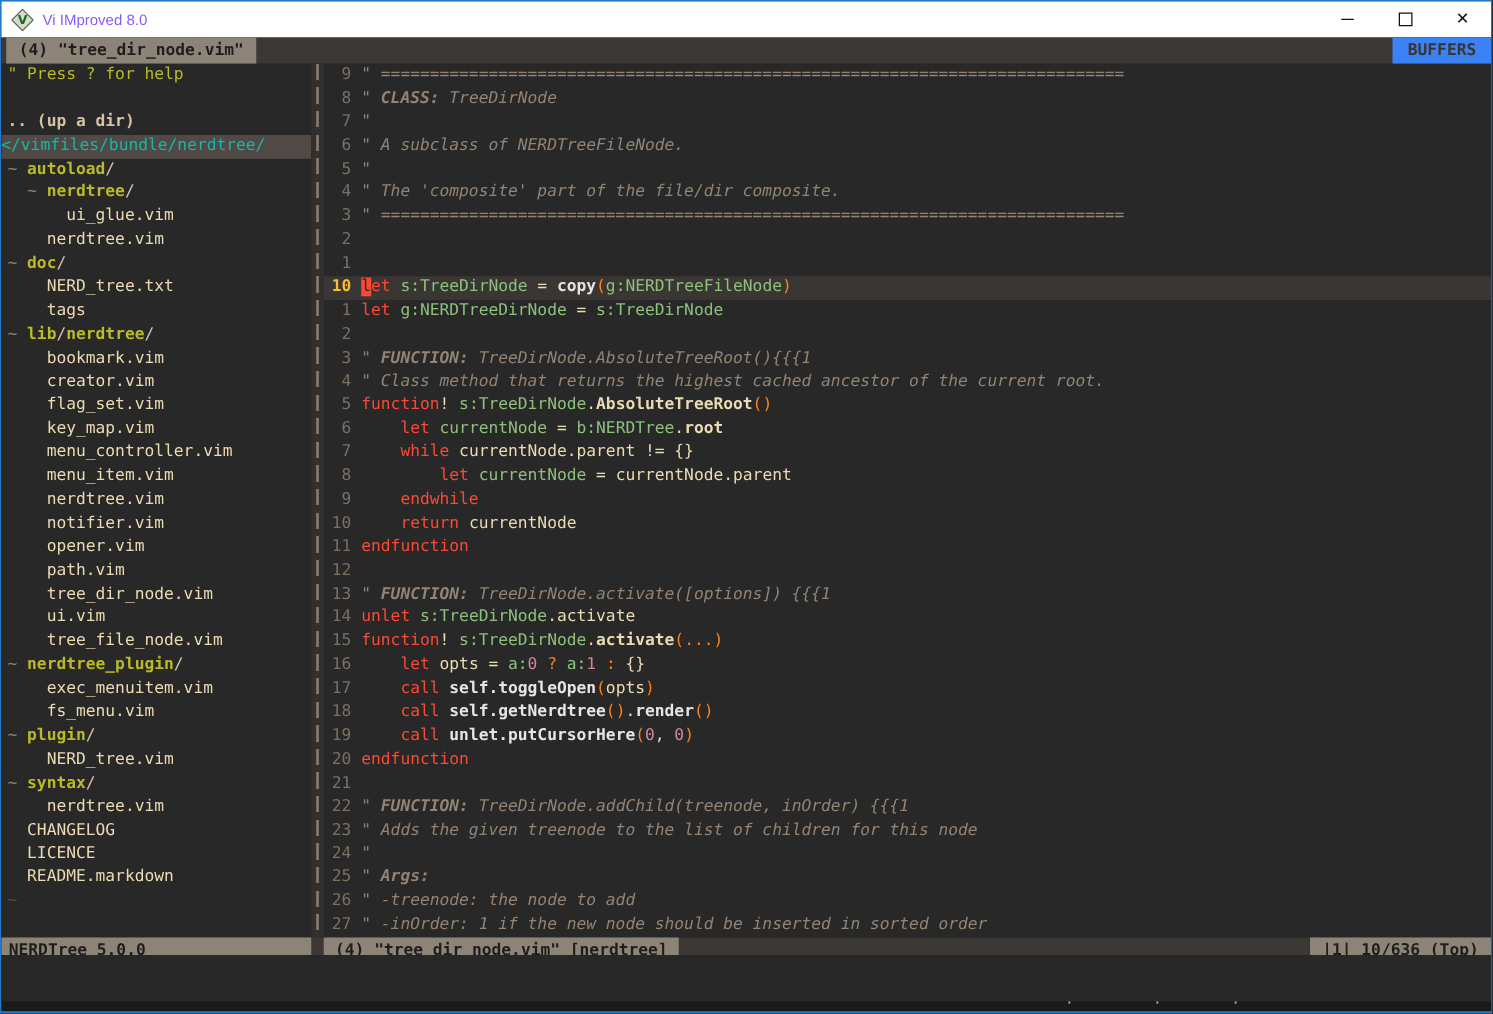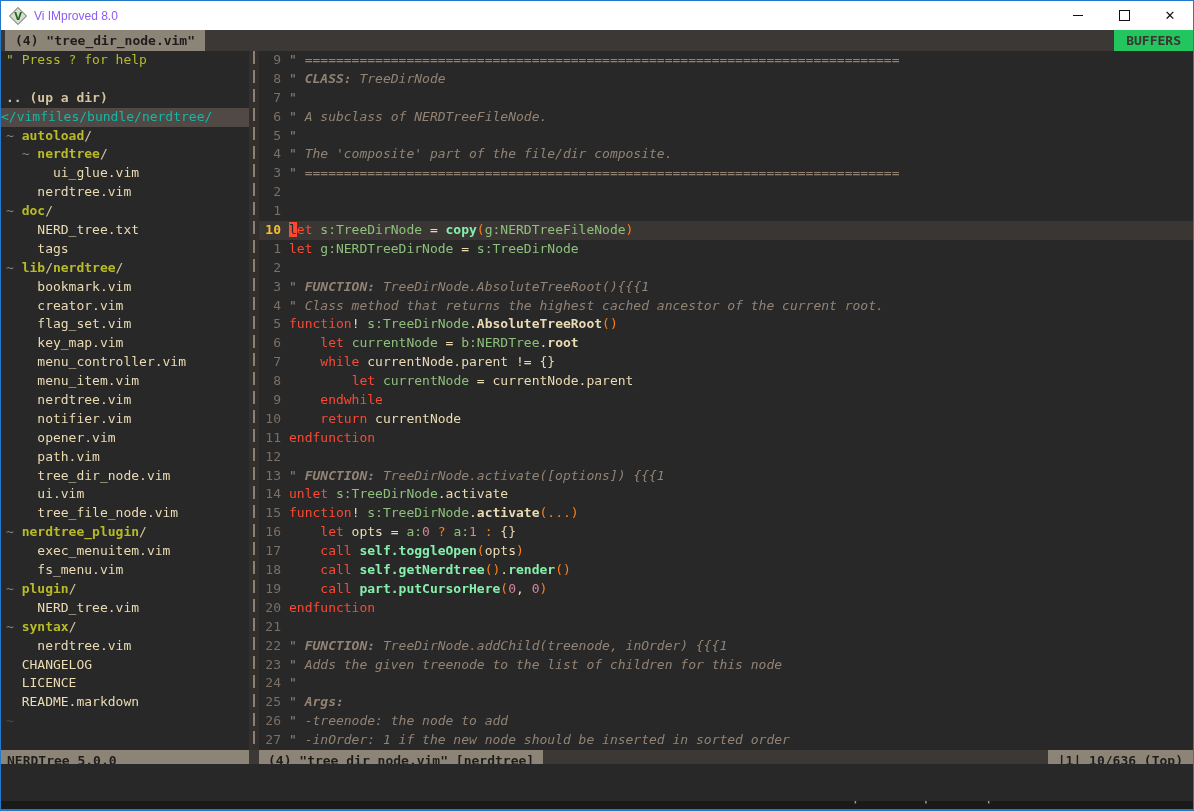--- a/index.html
+++ b/index.html
@@ -16,41 +16,41 @@
   .win-controls{margin-left:auto;display:flex;height:100%;}
   .win-btn{width:46px;display:flex;align-items:center;justify-content:center;color:#111;cursor:default;}
   .glyph-min{width:10px;height:1px;background:#111;}
   .glyph-max{width:9px;height:9px;border:1px solid #111;}
   .glyph-close{font:13px "DejaVu Sans",sans-serif;color:#111;}
   
   .tabline{height:21px;line-height:21px;background:#3c3836;display:flex;flex:0 0 auto;
     font-size:13px;font-weight:bold;}
   .tab{background:#8c8477;color:#1f1d1b;padding:0 10px;margin-left:4px;white-space:pre;}
   .tab-fill{flex:1;}
-  .buffers-label{background:#22c55e;color:#3a352f;padding:0 12px;}
+  .buffers-label{background:#3b82f6;color:#3a352f;padding:0 12px;}
   
   .main{flex:0 0 auto;height:699px;display:flex;background:#282828;overflow:hidden;}
   .sidebar{width:248px;flex:0 0 auto;overflow:hidden;}
   .vsep{width:10px;flex:0 0 auto;background:#322f2d;}
   .vsep::before{content:"";display:block;width:2px;height:100%;margin:0 auto;
     background:repeating-linear-gradient(180deg,#8a8174 0 13px,transparent 13px 18.9px);}
   .editor{flex:1;overflow:hidden;}
   .row{height:18.9px;line-height:18.9px;font-size:13px;display:flex;white-space:pre;overflow:hidden;}
   .sidebar .row{padding-left:5px;}
   .sidebar .row.hl-root{background:#504945;padding-left:0;}
   .lnum{flex:0 0 30px;box-sizing:border-box;text-align:right;padding-right:8px;color:#7c6f64;}
   .lnum.cur-num{color:#fabd2f;font-weight:bold;}
   .code{flex:1;white-space:pre;}
   .editor .row.cursorline{background:#3a3634;}
   
   .s-c{color:#928374;font-style:italic;}
   .s-cb{color:#928374;font-style:italic;font-weight:bold;}
   .s-k{color:#fb4934;}
   .s-aq{color:#8ec07c;}
-  .s-fn{color:#86efac;font-weight:bold;}
+  .s-fn{color:#e5e5e5;font-weight:bold;}
   .s-o{color:#fe8019;}
   .s-n{color:#d3869b;}
   .s-f{color:#ebdbb2;}
   .s-fb{color:#ebdbb2;font-weight:bold;}
   .s-cur{background:#fb4934;color:#282828;}
   .s-help{color:#b8bb26;}
   .s-up{color:#d5c4a1;font-weight:bold;}
   .s-tilde{color:#8a8174;}
   .s-dir{color:#b8bb26;font-weight:bold;}
   .s-slash{color:#d5c4a1;}
@@ -164,21 +164,21 @@
         <div class="row"><span class="lnum">9</span><span class="code"><span class="s-f">    </span><span class="s-k">endwhile</span></span></div>
         <div class="row"><span class="lnum">10</span><span class="code"><span class="s-f">    </span><span class="s-k">return</span><span class="s-f"> currentNode</span></span></div>
         <div class="row"><span class="lnum">11</span><span class="code"><span class="s-k">endfunction</span></span></div>
         <div class="row"><span class="lnum">12</span><span class="code"></span></div>
         <div class="row"><span class="lnum">13</span><span class="code"><span class="s-c">" </span><span class="s-cb">FUNCTION:</span><span class="s-c"> TreeDirNode.activate([options]) {{{1</span></span></div>
         <div class="row"><span class="lnum">14</span><span class="code"><span class="s-k">unlet</span><span class="s-f"> </span><span class="s-aq">s:TreeDirNode</span><span class="s-f">.activate</span></span></div>
         <div class="row"><span class="lnum">15</span><span class="code"><span class="s-k">function</span><span class="s-f">! </span><span class="s-aq">s:TreeDirNode</span><span class="s-f">.</span><span class="s-fb">activate</span><span class="s-o">(...)</span></span></div>
         <div class="row"><span class="lnum">16</span><span class="code"><span class="s-f">    </span><span class="s-k">let</span><span class="s-f"> opts = </span><span class="s-aq">a:</span><span class="s-n">0</span><span class="s-o"> ? </span><span class="s-aq">a:</span><span class="s-n">1</span><span class="s-o"> : </span><span class="s-f">{}</span></span></div>
         <div class="row"><span class="lnum">17</span><span class="code"><span class="s-f">    </span><span class="s-k">call</span><span class="s-f"> </span><span class="s-fn">self.toggleOpen</span><span class="s-o">(</span><span class="s-f">opts</span><span class="s-o">)</span></span></div>
         <div class="row"><span class="lnum">18</span><span class="code"><span class="s-f">    </span><span class="s-k">call</span><span class="s-f"> </span><span class="s-fn">self.getNerdtree</span><span class="s-o">()</span><span class="s-f">.</span><span class="s-fn">render</span><span class="s-o">()</span></span></div>
-        <div class="row"><span class="lnum">19</span><span class="code"><span class="s-f">    </span><span class="s-k">call</span><span class="s-f"> </span><span class="s-fn">part.putCursorHere</span><span class="s-o">(</span><span class="s-n">0</span><span class="s-f">, </span><span class="s-n">0</span><span class="s-o">)</span></span></div>
+        <div class="row"><span class="lnum">19</span><span class="code"><span class="s-f">    </span><span class="s-k">call</span><span class="s-f"> </span><span class="s-fn">unlet.putCursorHere</span><span class="s-o">(</span><span class="s-n">0</span><span class="s-f">, </span><span class="s-n">0</span><span class="s-o">)</span></span></div>
         <div class="row"><span class="lnum">20</span><span class="code"><span class="s-k">endfunction</span></span></div>
         <div class="row"><span class="lnum">21</span><span class="code"></span></div>
         <div class="row"><span class="lnum">22</span><span class="code"><span class="s-c">" </span><span class="s-cb">FUNCTION:</span><span class="s-c"> TreeDirNode.addChild(treenode, inOrder) {{{1</span></span></div>
         <div class="row"><span class="lnum">23</span><span class="code"><span class="s-c">" Adds the given treenode to the list of children for this node</span></span></div>
         <div class="row"><span class="lnum">24</span><span class="code"><span class="s-c">"</span></span></div>
         <div class="row"><span class="lnum">25</span><span class="code"><span class="s-c">" </span><span class="s-cb">Args:</span></span></div>
         <div class="row"><span class="lnum">26</span><span class="code"><span class="s-c">" -treenode: the node to add</span></span></div>
         <div class="row"><span class="lnum">27</span><span class="code"><span class="s-c">" -inOrder: 1 if the new node should be inserted in sorted order</span></span></div>
       </div>
   </div>

